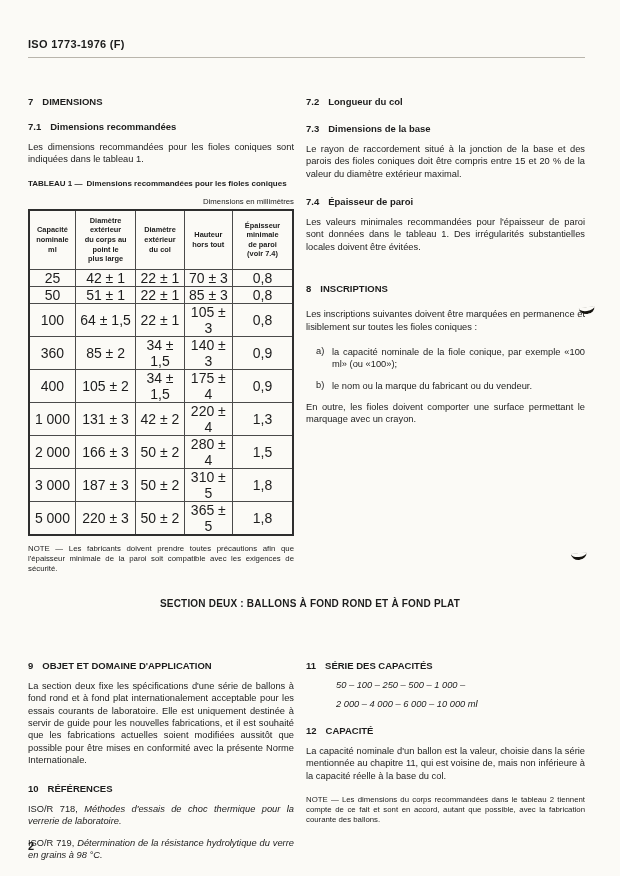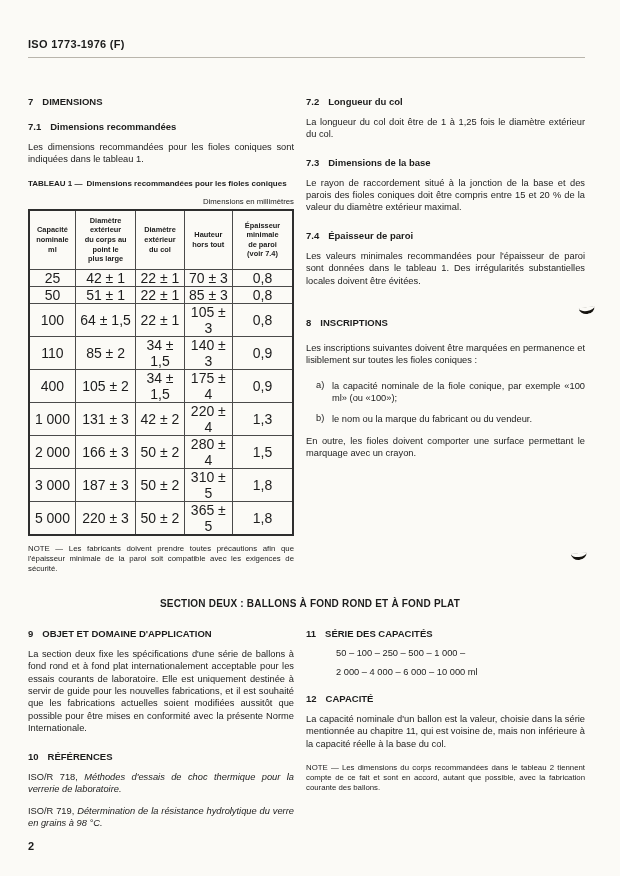--- a/index.html
+++ b/index.html
@@ -17,21 +17,21 @@
     position:absolute; left:28px; top:38px;
     font-size:11px; font-weight:700; letter-spacing:.3px;text-align:right;
   }
   .header-rule {
     position:absolute; left:28px; right:35px; top:57px;
     border-top:1px solid #b9b5ac;
   }
 
   .cols { position:absolute; left:28px; right:35px; display:flex; gap:12px; }
   .top-cols { top:96px; }
-  .bottom-cols { top:628px; }
+  .bottom-cols { top:660px; }
   .col-left { width:266px; flex:0 0 266px; }
   .col-right { flex:1; }
 
   .heading { font-size:9.5px; font-weight:700; }
   .heading .num { display:inline-block; margin-right:9px; }
   .h-main { margin-bottom:14px; }
   .h-sub { margin-bottom:9px; }
   .mt-sec { margin-top:30px; }
   .mt-small { margin-top:16px; }
 
@@ -71,21 +71,21 @@
 
   .section-divider {
     position:absolute; left:0; right:0; top:598px;
     text-align:center; font-size:10px; font-weight:700; letter-spacing:.2px;
   }
 
   .ref { font-size:9.3px; line-height:1.35; text-align:justify; margin-bottom:9px; }
   .ref .ref-title { font-style:italic; }
 
   .series-line { font-size:9.3px; margin-left:30px; margin-bottom:9px; }
-  .series-block { margin-top:2px; margin-bottom:8px; }
+  .series-block { margin-top:2px; margin-bottom:8px;font-style:italic; }
 
   .small-note { font-size:7.8px; line-height:1.3; text-align:justify; margin-top:8px; }
 
   .page-number {
     position:absolute; left:28px; top:840px;
     font-size:11px; font-weight:700;
   }
 
   .binding-mark {
     position:absolute; width:16px; height:7px;
@@ -167,21 +167,21 @@
             <td>0,8</td>
           </tr>
           <tr>
             <td>100</td>
             <td>64 ± 1,5</td>
             <td>22 ± 1</td>
             <td>105 ± 3</td>
             <td>0,8</td>
           </tr>
           <tr>
-            <td>110</td>
+            <td>360</td>
             <td>85 ± 2</td>
             <td>34 ± 1,5</td>
             <td>140 ± 3</td>
             <td>0,9</td>
           </tr>
           <tr>
             <td>400</td>
             <td>105 ± 2</td>
             <td>34 ± 1,5</td>
             <td>175 ± 4</td>
@@ -219,21 +219,20 @@
       </table>
 
       <p class="table-note">NOTE — Les fabricants doivent prendre toutes précautions afin que l'épaisseur minimale de la paroi soit compatible avec les exigences de sécurité.</p>
     </div>
 
     <div class="col-right">
 
       <h3 class="heading h-sub">
         <span class="num">7.2</span><span>Longueur du col</span>
       </h3>
-      <p class="body">La longueur du col doit être de 1 à 1,25 fois le diamètre extérieur du col.</p>
 
       <h3 class="heading h-sub mt-small">
         <span class="num">7.3</span><span>Dimensions de la base</span>
       </h3>
       <p class="body">Le rayon de raccordement situé à la jonction de la base et des parois des fioles coniques doit être compris entre 15 et 20 % de la valeur du diamètre extérieur maximal.</p>
 
       <h3 class="heading h-sub mt-small">
         <span class="num">7.4</span><span>Épaisseur de paroi</span>
       </h3>
       <p class="body">Les valeurs minimales recommandées pour l'épaisseur de paroi sont données dans le tableau 1. Des irrégularités substantielles locales doivent être évitées.</p>

